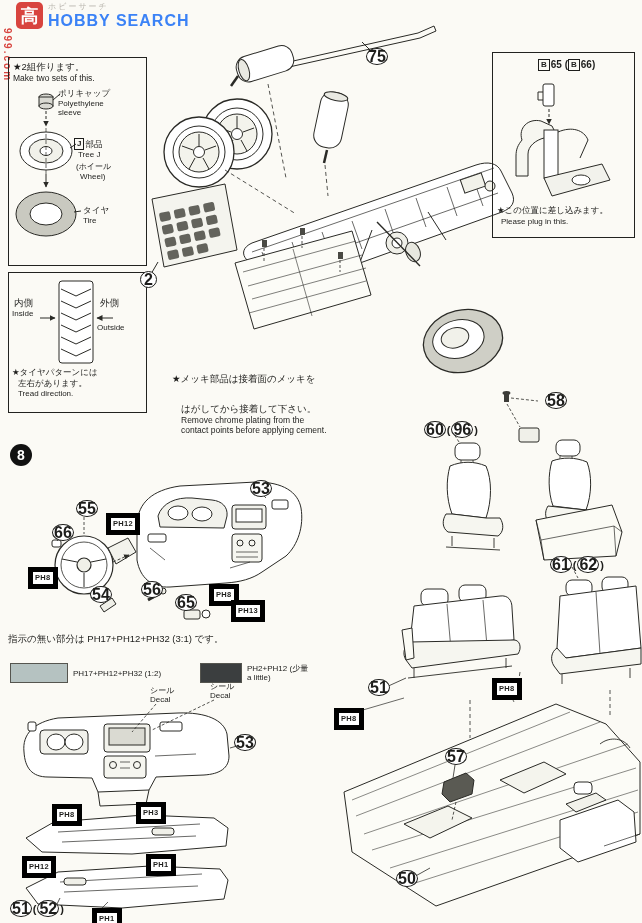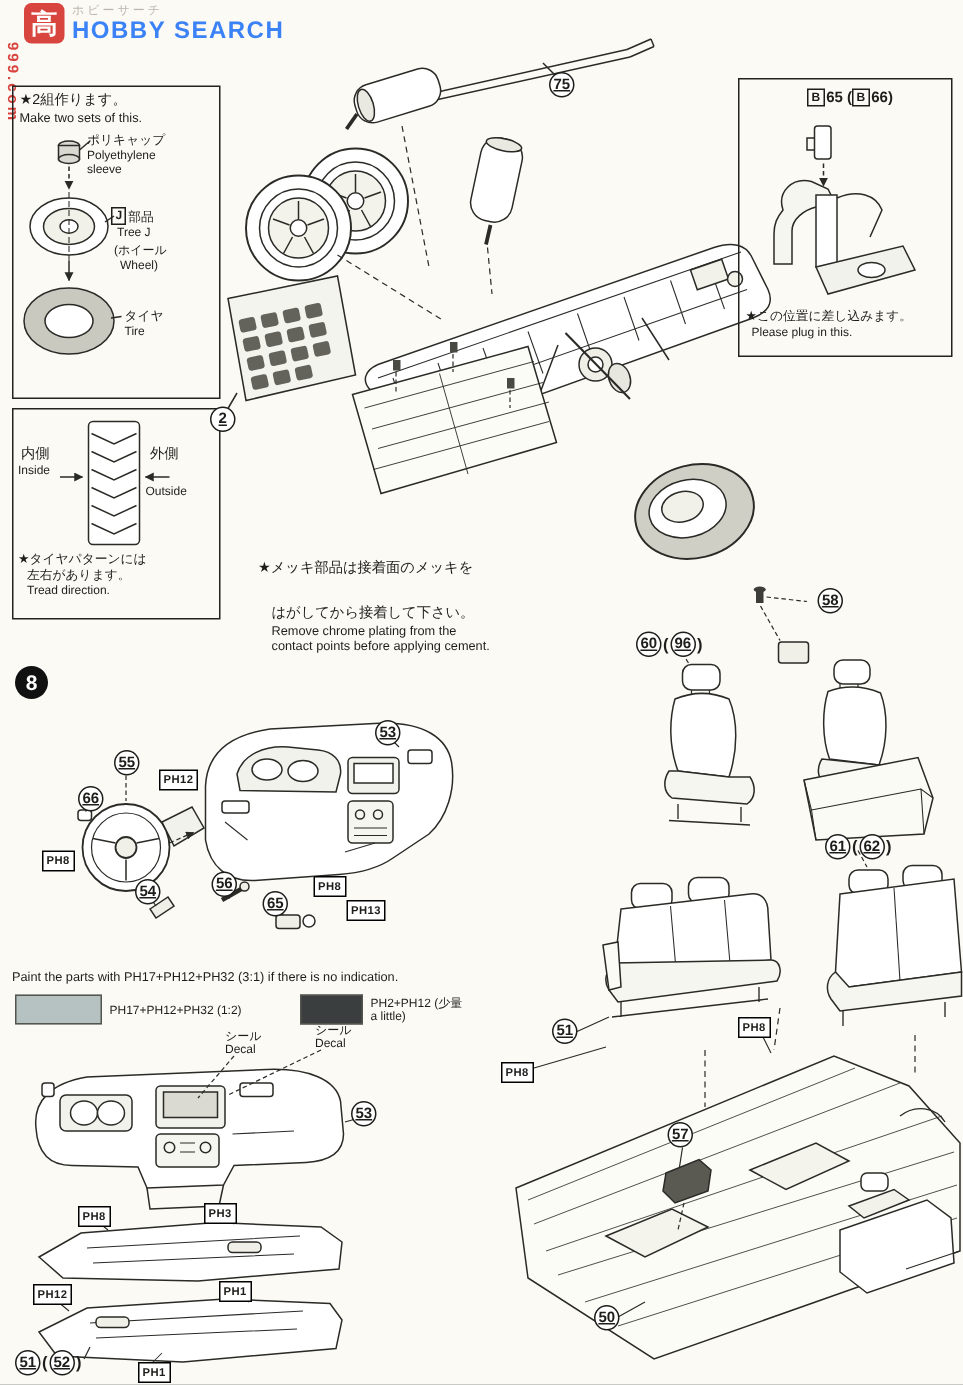--- a/index.html
+++ b/index.html
@@ -12,25 +12,25 @@
   .art { position:absolute; left:0; top:0; }
   .lbl { position:absolute; font-size:9px; line-height:1.2; white-space:nowrap; color:#1d1d1b; }
   .lbl.jp { font-size:9.5px; }
   .lbl.sm { font-size:8.5px; }
   .lbl.xs { font-size:8px;text-align:center; }
   .box { position:absolute; border:1.2px solid #22221f; }
   .co-wrap { position:absolute; display:flex; align-items:center; gap:1px; }
   .co {
     display:inline-flex; align-items:center; justify-content:center;
     min-width:17px; height:17px; border:1.4px solid #1d1d1b; border-radius:50%;
-    background:#fff; font-size:10px; font-weight:bold; line-height:1; padding:0 1px;text-decoration:underline;
+    background:#fff; font-size:16px; font-weight:bold; line-height:1; padding:0 1px;
   }
   .pp { font-size:11px; font-weight:bold; }
   .pl {
-    position:absolute; border:1px solid #000000; background:#fff;
+    position:absolute; border:5px solid #000000; background:#fff;
     font-size:7.5px; font-weight:bold; line-height:1; padding:2px 2px; letter-spacing:.3px;
   }
   .pbox { display:inline-block; border:1px solid #1d1d1b; font-size:8px; line-height:1; padding:1px 2px; font-weight:bold; margin-right:1px; vertical-align:1px; }
   .step-badge {
     position:absolute; width:22px; height:22px; background:#111; color:#fff;
     border-radius:50%; display:flex; align-items:center; justify-content:center;
     font-size:14px; font-weight:bold;
   }
   .swatch { position:absolute; border:1px solid #55554f; }
   .wm-vert {
@@ -360,21 +360,21 @@
   <div class="lbl sm" style="left:497px;top:205px">★この位置に差し込みます。</div>
   <div class="lbl xs" style="left:501px;top:217px">Please plug in this.</div>
 
   <div class="lbl jp" style="left:172px;top:373px">★メッキ部品は接着面のメッキを</div>
   <div class="lbl jp" style="left:181px;top:403px">はがしてから接着して下さい。</div>
   <div class="lbl sm" style="left:181px;top:415px">Remove chrome plating from the</div>
   <div class="lbl sm" style="left:181px;top:425px">contact points before applying cement.</div>
 
   <div class="step-badge" style="left:10px;top:444px">8</div>
 
-  <div class="lbl sm" style="left:8px;top:646px">Paint the parts with PH17+PH12+PH32 (3:1) if there is no indication.</div>
+  <div class="lbl jp" style="left:8px;top:633px">指示の無い部分は PH17+PH12+PH32 (3:1) です。</div>
   <div class="swatch" style="left: 10px; top: 663px; width: 58px; height: 20px; background: rgb(181, 194, 193);"></div>
   <div class="lbl xs" style="left:73px;top:669px">PH17+PH12+PH32 (1:2)</div>
   <div class="swatch" style="left: 200px; top: 663px; width: 42px; height: 20px; background: rgb(59, 62, 63);"></div>
   <div class="lbl xs" style="left:247px;top:664px">PH2+PH12 (少量</div>
   <div class="lbl xs" style="left:247px;top:673px">a little)</div>
 
   <div class="lbl xs" style="left:150px;top:686px">シール</div>
   <div class="lbl xs" style="left:150px;top:695px">Decal</div>
   <div class="lbl xs" style="left:210px;top:682px">シール</div>
   <div class="lbl xs" style="left:210px;top:691px">Decal</div>

